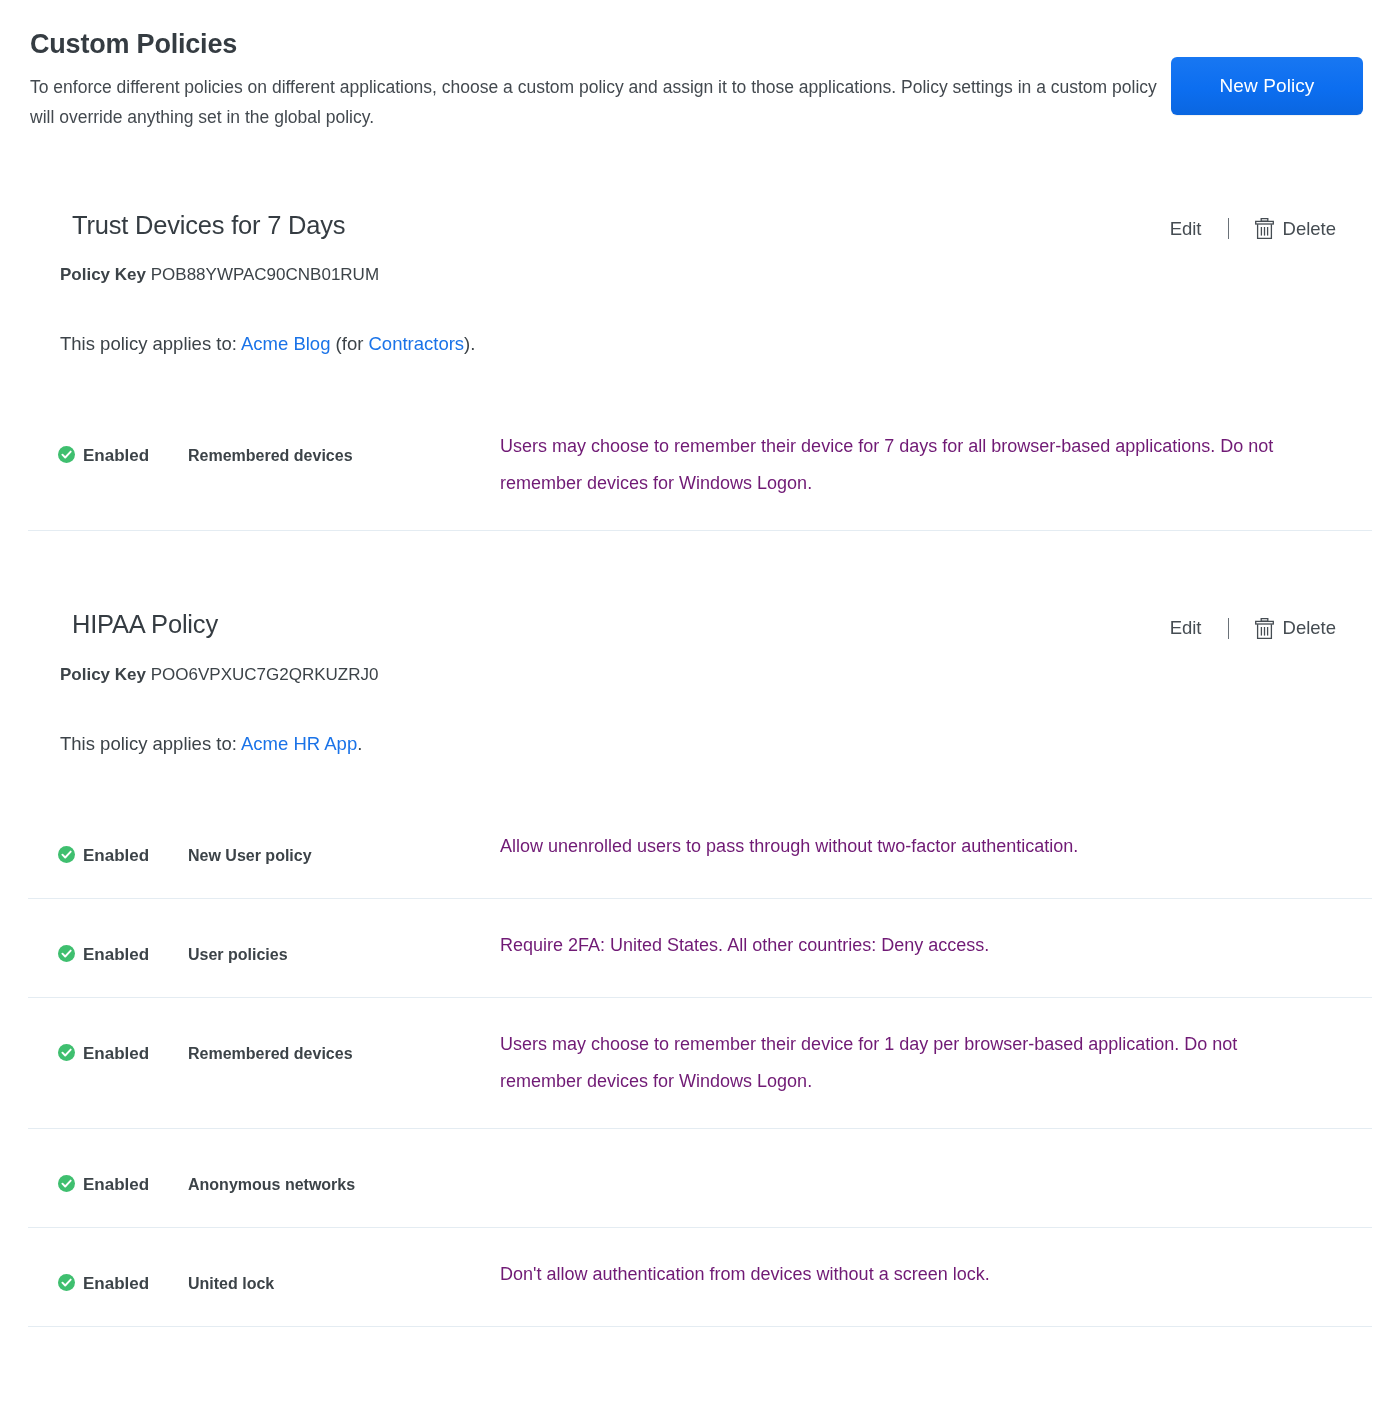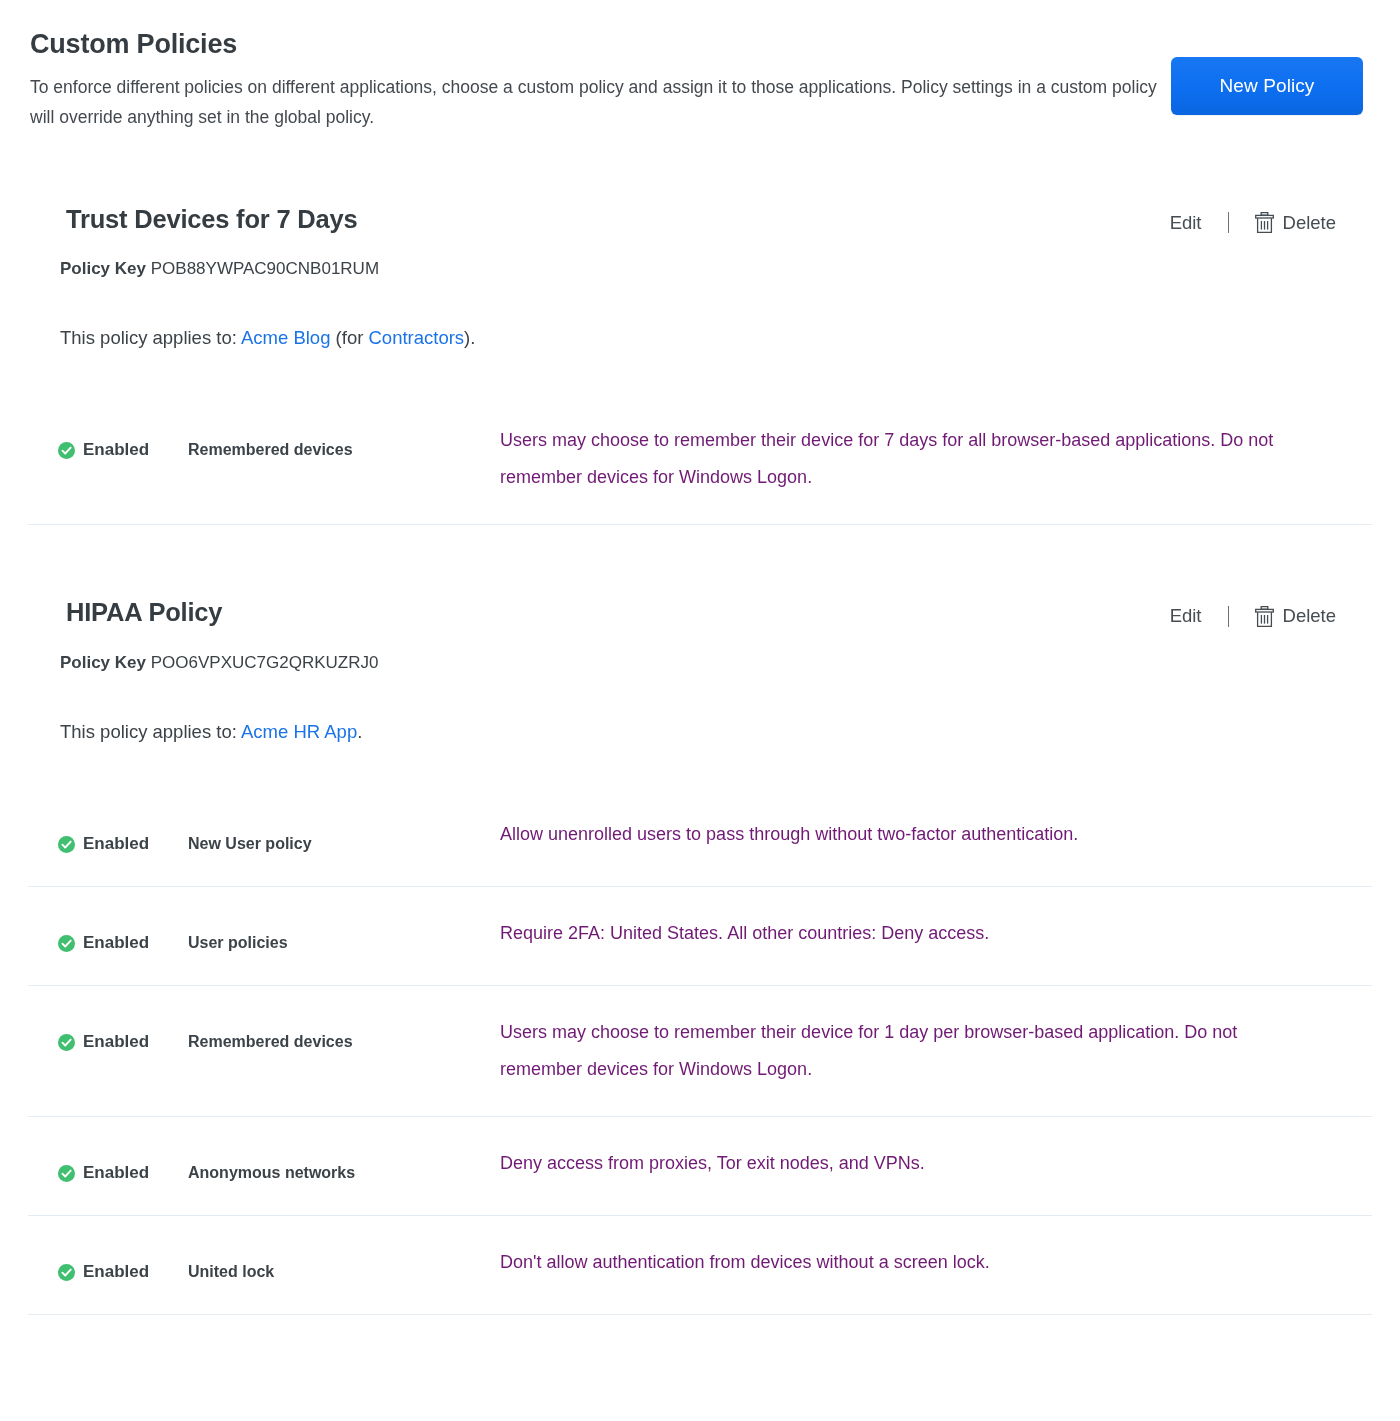--- a/index.html
+++ b/index.html
@@ -64,24 +64,24 @@
   .policy {
     position: relative;
     padding: 0 28px 0 28px;
   }
   .policy-head {
     position: relative;
     padding: 0 32px;
   }
   .policy-title {
     font-size: 25.5px;
-    font-weight: bold;
+    font-weight: normal;
     color: #353c42;
     letter-spacing: -0.2px;
-    margin: 6px;
+    margin: 12px;
     line-height: 1.2;
   }
   .policy-actions {
     position: absolute;
     right: 32px;
     top: 6px;
     display: flex;
     align-items: center;
     gap: 0;
     font-size: 18.5px;
@@ -138,21 +138,21 @@
     align-items: flex-start;
     border-bottom: 1px solid #e4ecf2;
     padding: 28px 0 28px 0;
     min-height: 99px;
   }
   .row:last-child { }
   .row-status {
     width: 160px;
     flex: none;
     display: flex;
-    align-items: center;
+    align-items: flex-start;
     padding-left: 30px;
     padding-top: 18px;
     font-size: 17px;
     font-weight: bold;
     color: #3c4348;
   }
   .check-icon {
     width: 17px;
     height: 17px;
     flex: none;
@@ -320,21 +320,20 @@
         <div class="row-status">
           <span class="check-icon">
             <svg viewBox="0 0 17 17" width="17" height="17" xmlns="http://www.w3.org/2000/svg">
               <circle cx="8.5" cy="8.5" r="8.5" fill="#3fbf6f"></circle>
               <path d="M4.4 8.7 L7.2 11.5 L12.7 5.6" fill="none" stroke="#ffffff" stroke-width="1.9" stroke-linecap="round" stroke-linejoin="round"></path>
             </svg>
           </span>
           <span>Enabled</span>
         </div>
         <div class="row-name">Anonymous networks</div>
-        <div class="row-desc">Deny access from proxies, Tor exit nodes, and VPNs.</div>
       </div>
 
       <div class="row">
         <div class="row-status">
           <span class="check-icon">
             <svg viewBox="0 0 17 17" width="17" height="17" xmlns="http://www.w3.org/2000/svg">
               <circle cx="8.5" cy="8.5" r="8.5" fill="#3fbf6f"></circle>
               <path d="M4.4 8.7 L7.2 11.5 L12.7 5.6" fill="none" stroke="#ffffff" stroke-width="1.9" stroke-linecap="round" stroke-linejoin="round"></path>
             </svg>
           </span>

